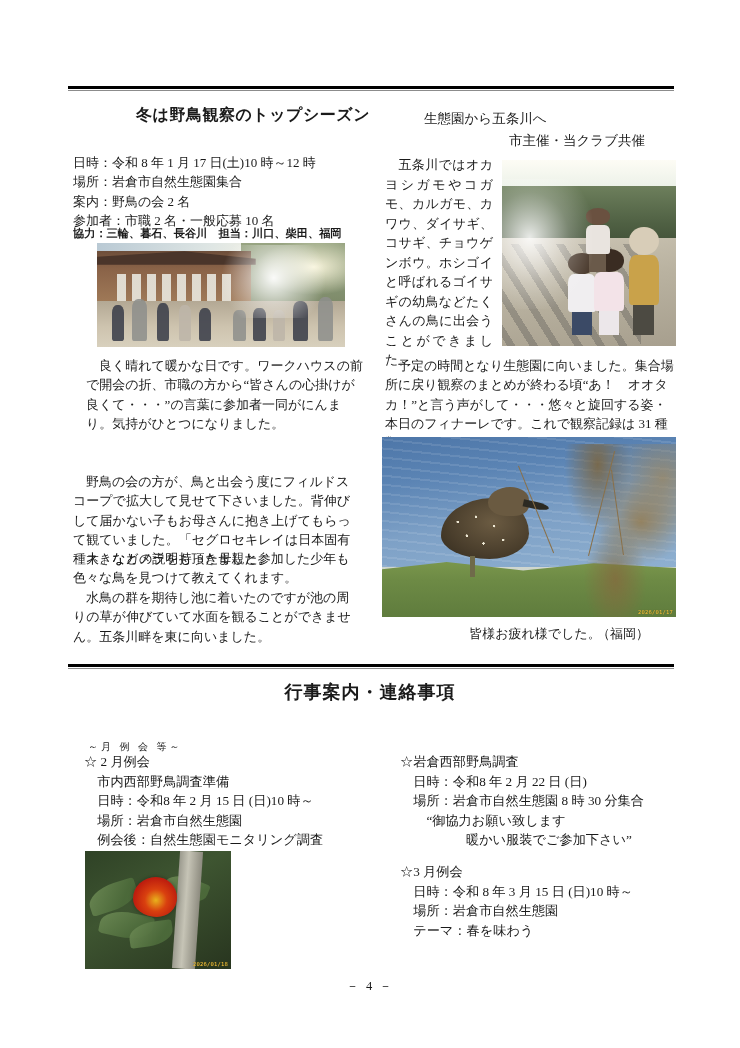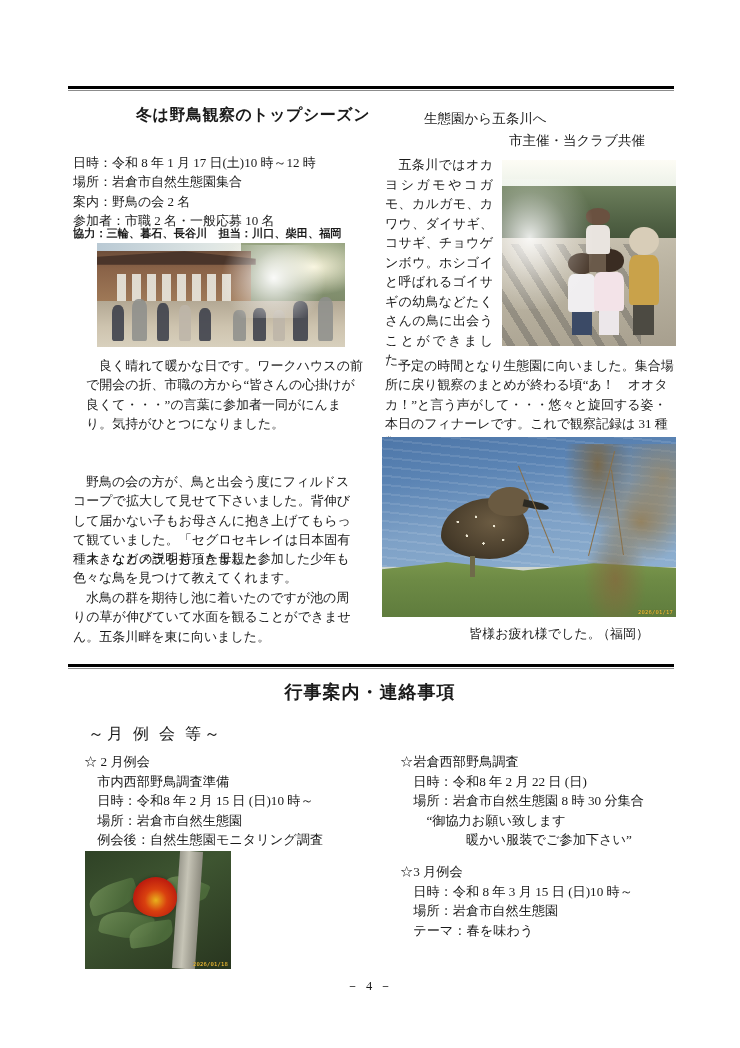--- a/index.html
+++ b/index.html
@@ -272,22 +272,22 @@
     box-shadow: 0 0 4px rgba(0,0,0,.35);
   }
   #photo-camellia .post {
     position: absolute; left: 62%; top: 0; width: 16%; height: 100%;
     background: linear-gradient(90deg, #9b9a8e 0%, #c6c4b6 40%, #8d8b7f 100%);
     transform: rotate(4deg);
   }
 
   
   #monthly-heading {
-    position: absolute; left: 88px; top: 724px;
-    font-size: 16px; letter-spacing: 3px;
+    position: absolute; left: 88px; top: 740px;
+    font-size: 10px; letter-spacing: 3px;
   }
   .sched {
     position: absolute;
     font-size: 13.2px;
     line-height: 19.5px;
     white-space: pre-line;
   }
   #sched-feb  { left: 84px;  top: 752px; width: 300px; }
   #sched-survey { left: 400px; top: 752px; width: 290px; }
   #sched-mar  { left: 400px; top: 862px; width: 290px; }

